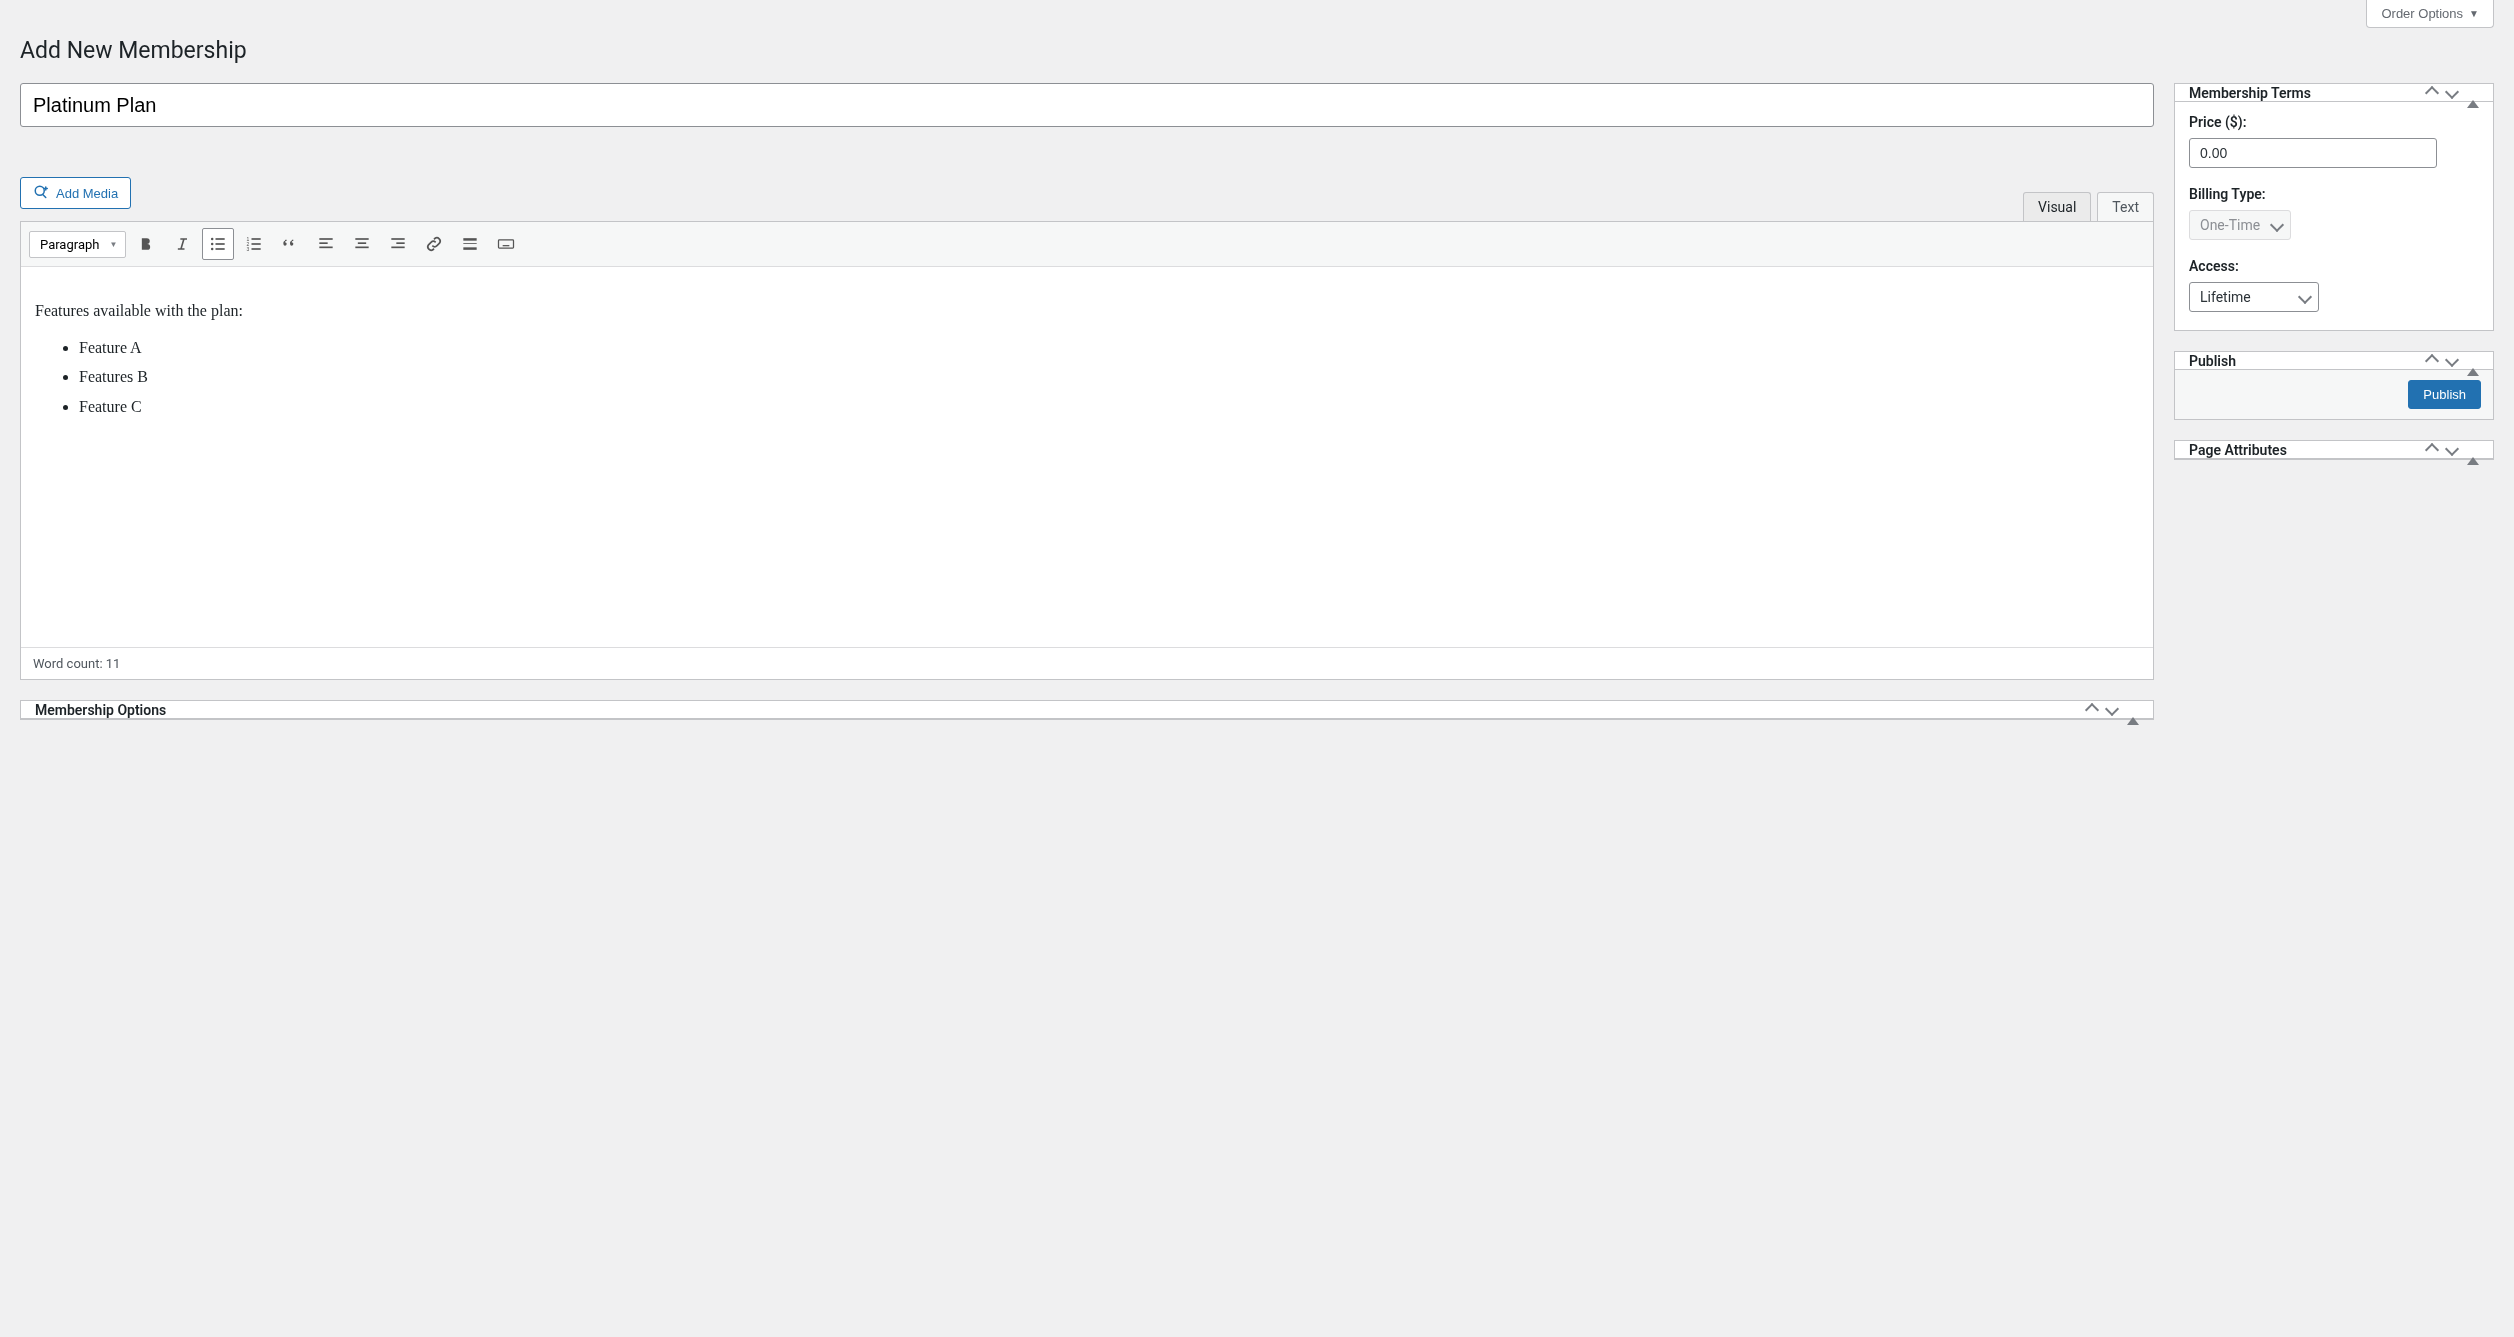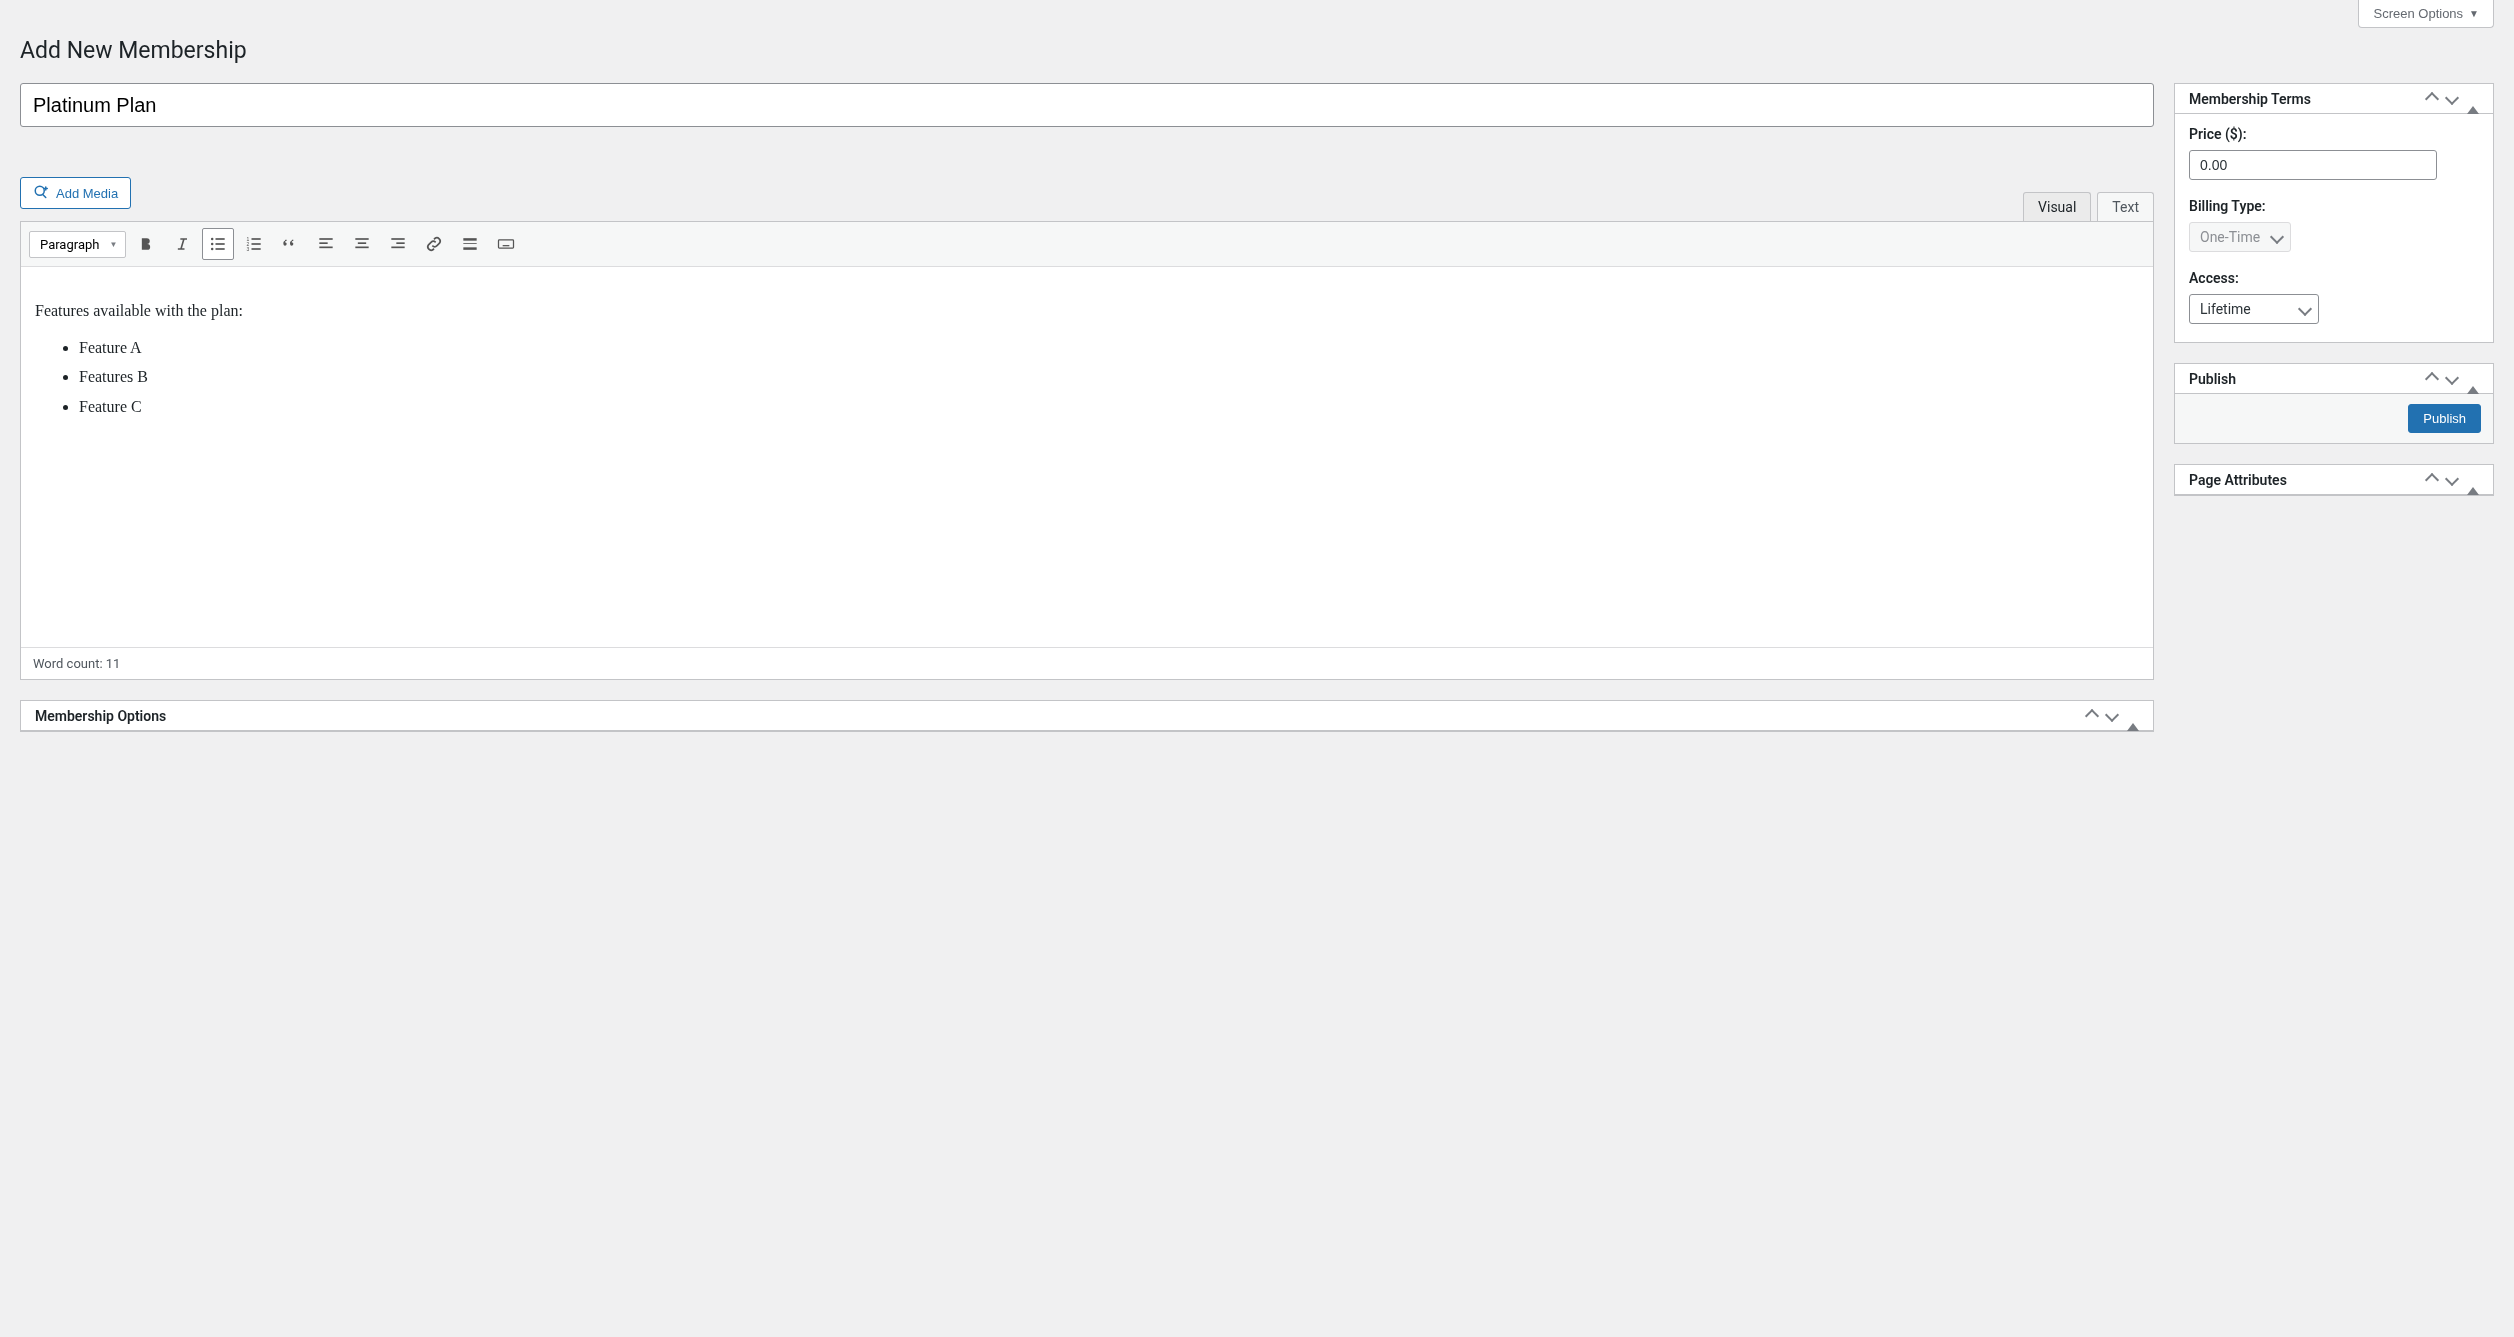--- a/index.html
+++ b/index.html
@@ -163,21 +163,21 @@
       margin-bottom: 20px;
       margin-top: 20px;
     }
     .main-col .postbox:first-of-type { margin-top: 24px; }
     .side-col .postbox:first-of-type { margin-top: 0; }
     .postbox-header {
       display: flex;
       align-items: center;
       justify-content: space-between;
       border-bottom: 1px solid #c3c4c7;
-      padding: 6px 14px;
+      padding: 0 14px;
     }
     .postbox-header h2 {
       font-size: 14px;
       font-weight: 600;
       color: #1d2327;
     }
     .postbox-controls {
       display: flex;
       gap: 10px;
       align-items: center;
@@ -251,21 +251,21 @@
       border-radius: 3px;
       font-size: 13px;
       cursor: pointer;
     }
   </style>
 </head>
 <body>
 
 <div class="screen-options-wrap">
   <button class="screen-options-btn">
-    <span>Screen Options</span>
+    <span>Order Options</span>
     <span class="chev">▼</span>
   </button>
 </div>
 
 <h1 class="page-title">Add New Membership</h1>
 
 <div class="layout">
   <div class="main-col">
     <input type="text" class="title-input" value="Platinum Plan" style="">
 

